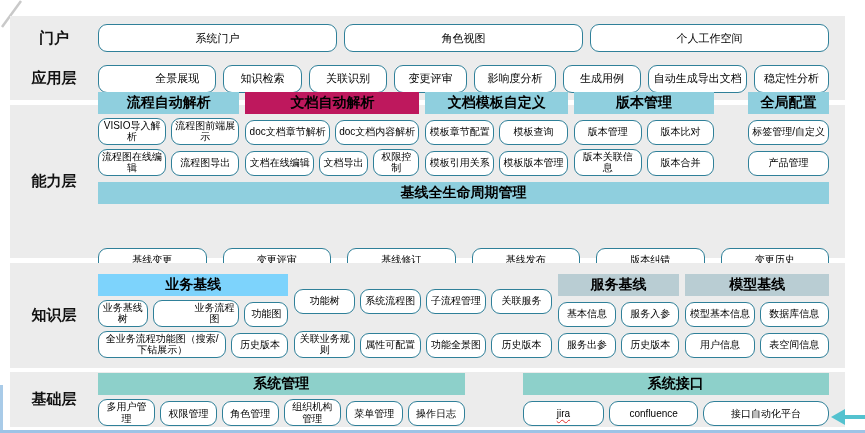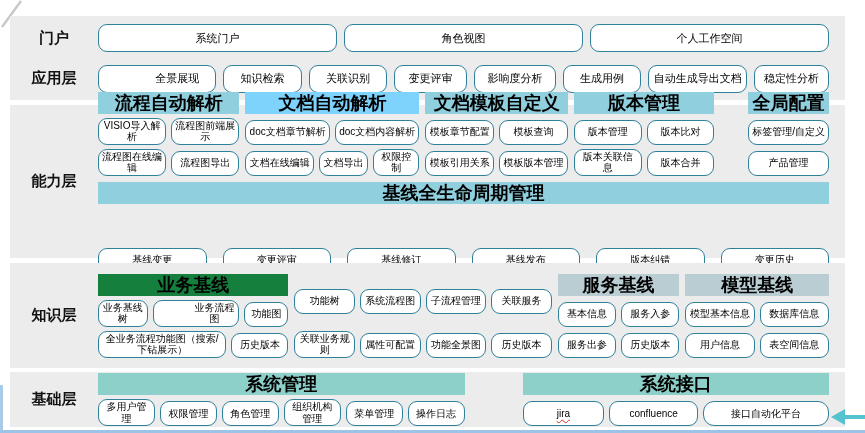--- a/index.html
+++ b/index.html
@@ -27,21 +27,21 @@
     display:flex;align-items:center;justify-content:center;text-align:center;
     font-size:11px;line-height:1.15;padding:3px 4px;min-height:26px;box-sizing:border-box;
   }
   .layer--portal .node,.layer--app .node{min-height:28px;}
 
   .grp-row{display:flex;gap:6px;align-items:stretch;}
   .grp{display:flex;flex-direction:column;gap:4px;min-width:0;}
   .grp--gap{margin-left:52px;}
   .grp-hd,.band-hd{
     height:22px;display:flex;align-items:center;justify-content:center;
-    font-weight:bold;font-size:18px;color:#000;flex:0 0 auto;
+    font-weight:bold;font-size:14px;color:#000;flex:0 0 auto;
   }
   .grp .btn-row{gap:5px;flex:1;}
   .grp .node,.band-row .node{font-size:10px;padding:1px 3px;min-height:25px;}
   .band-hd{margin-top:6px;}
   .band-row{margin-top:5px;gap:16px;}
   .band-row .node{min-height:24px;margin-top:39px;}
 
   .wavy{text-decoration:underline wavy #e0312f;text-decoration-thickness:1px;text-underline-offset:2px;}
 
   .corner-flap{position:absolute;left:0;top:0;}
@@ -127,21 +127,21 @@
               <div class="btn-row">
                 <div class="node">
                   <span>流程图在线编辑</span>
                 </div>
                 <div class="node">
                   <span>流程图导出</span>
                 </div>
               </div>
             </div>
             <div class="grp" style="flex: 181 1 0px;">
-              <div class="grp-hd" style="background: #7dd3fc;">文档自动解析</div>
+              <div class="grp-hd" style="background: #be185d;">文档自动解析</div>
               <div class="btn-row">
                 <div class="node">
                   <span>doc文档章节解析</span>
                 </div>
                 <div class="node">
                   <span>doc文档内容解析</span>
                 </div>
               </div>
               <div class="btn-row">
                 <div class="node" style="flex: 1.5 1 0px;">
@@ -228,21 +228,21 @@
               <span>变更历史</span>
             </div>
           </div>
         </div>
       </div>
       <div class="layer layer--knowledge">
         <div class="layer-label">知识层</div>
         <div class="layer-content">
           <div class="grp-row">
             <div class="grp" style="flex: 191 1 0px;">
-              <div class="grp-hd" style="background: #15803d;">业务基线</div>
+              <div class="grp-hd" style="background: #7dd3fc;">业务基线</div>
               <div class="btn-row">
                 <div class="node" style="flex: 1.15 1 0px;">
                   <span>业务基线树</span>
                 </div>
                 <div class="node" style="flex: 1.15 1 0px; padding-left: 40px;">
                   <span>业务流程图</span>
                 </div>
                 <div class="node" style="flex: 1 1 0px;">
                   <span>功能图</span>
                 </div>

